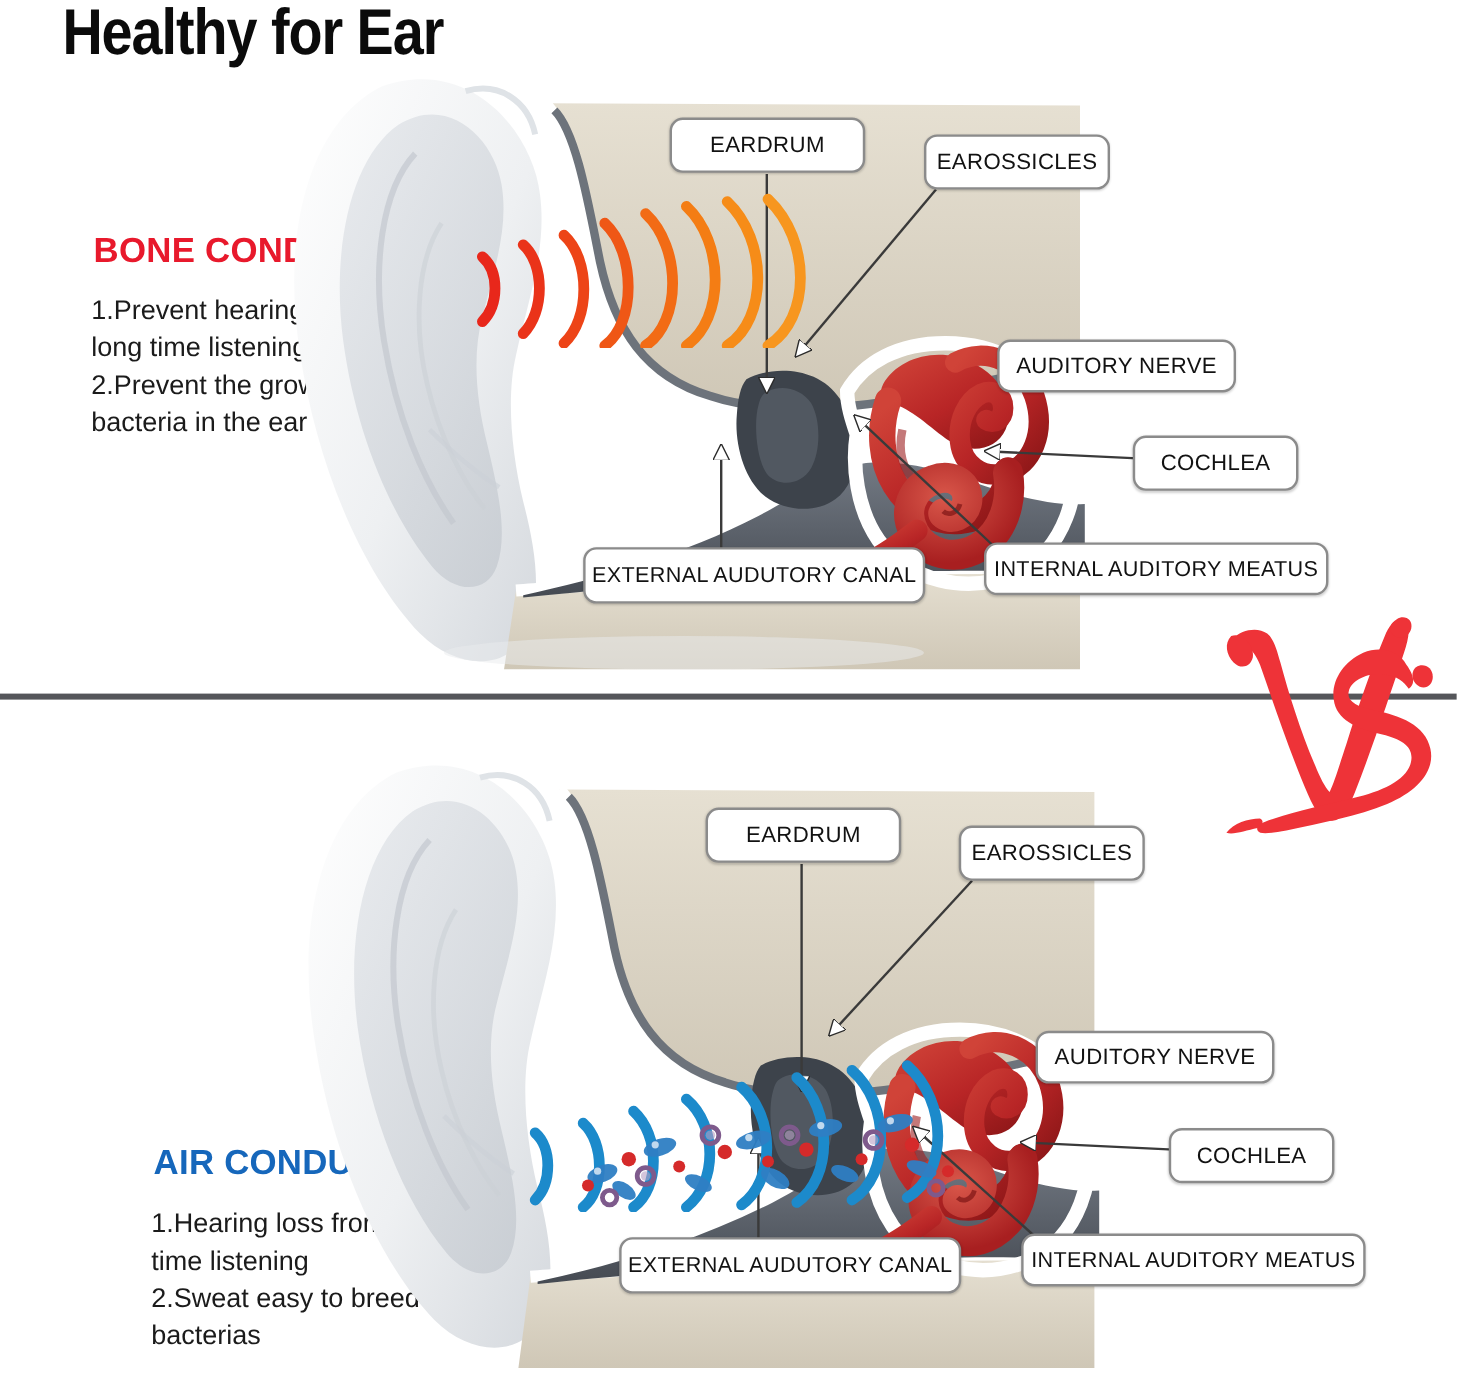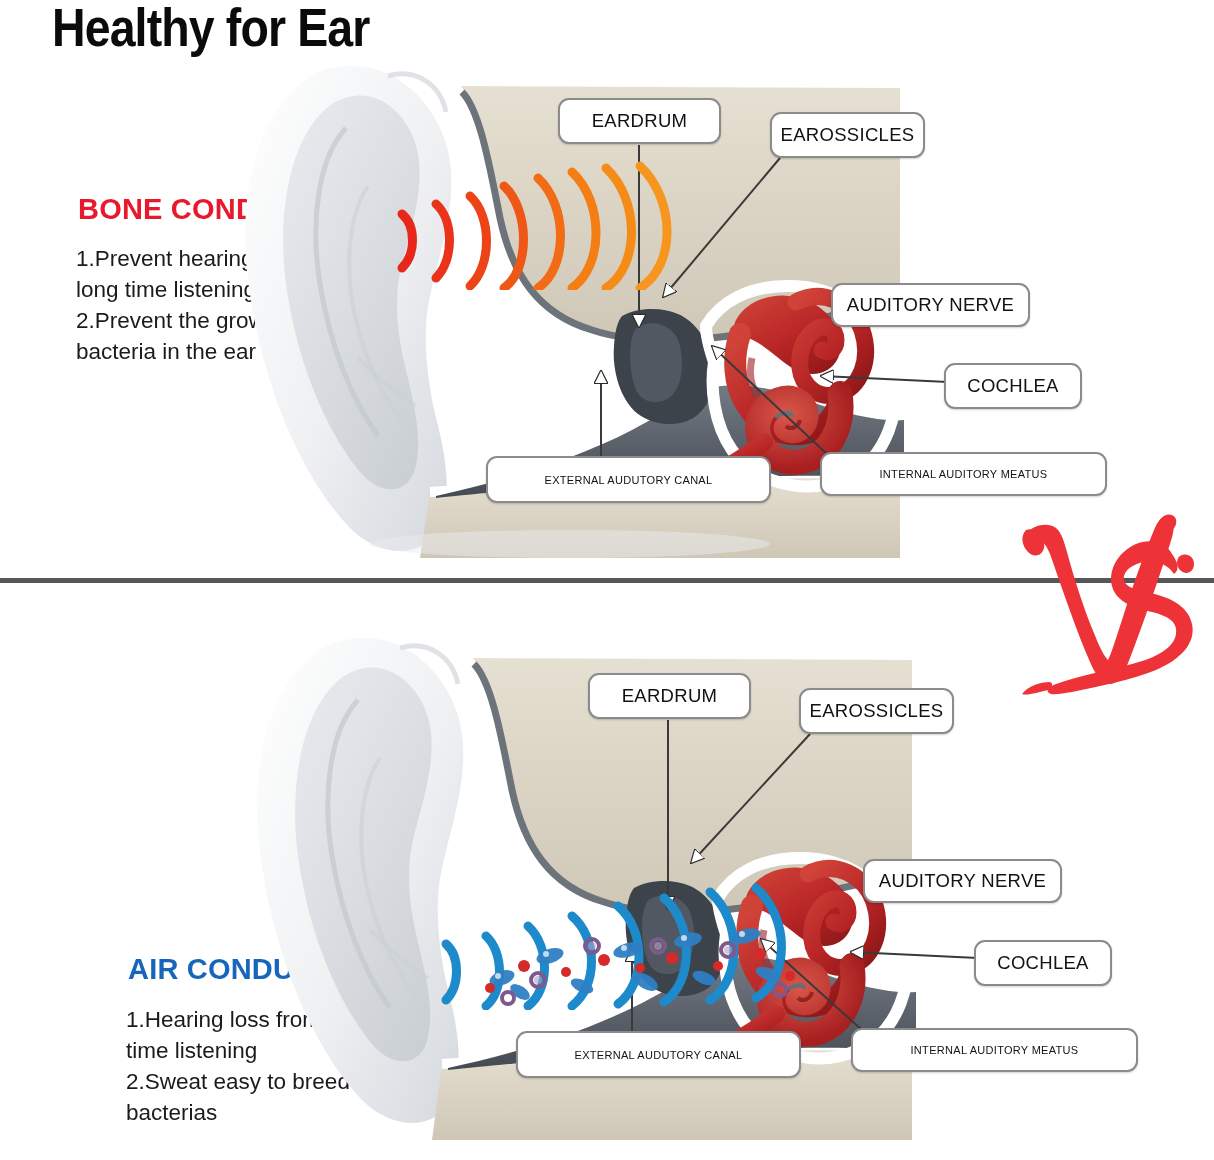--- a/index.html
+++ b/index.html
@@ -38,21 +38,21 @@
   .body-text.air{left:126px;top:1004px;}
 
   
   .lbl{
     position:absolute;background:#fff;border:2px solid #8b8b8b;border-radius:11px;
     color:#121212;font-size:18.5px;letter-spacing:.3px;white-space:nowrap;
     display:flex;align-items:center;justify-content:center;
     box-sizing:border-box;box-shadow:0 1px 2px rgba(0,0,0,.18);
     z-index:8;
   }
-  .lbl.small{font-size:11px;}
+  .lbl.small{font-size:18px;}
 
   svg.overlay{position:absolute;left:0;top:0;width:1214px;height:1160px;z-index:5;pointer-events:none;}
   svg.art{position:absolute;z-index:2;}
   svg.waves{position:absolute;z-index:7;pointer-events:none;}
   svg.vs{position:absolute;left:1004px;top:512px;width:196px;height:186px;z-index:20;}
 </style>
 </head>
 <body>
 
 <div class="stage">

